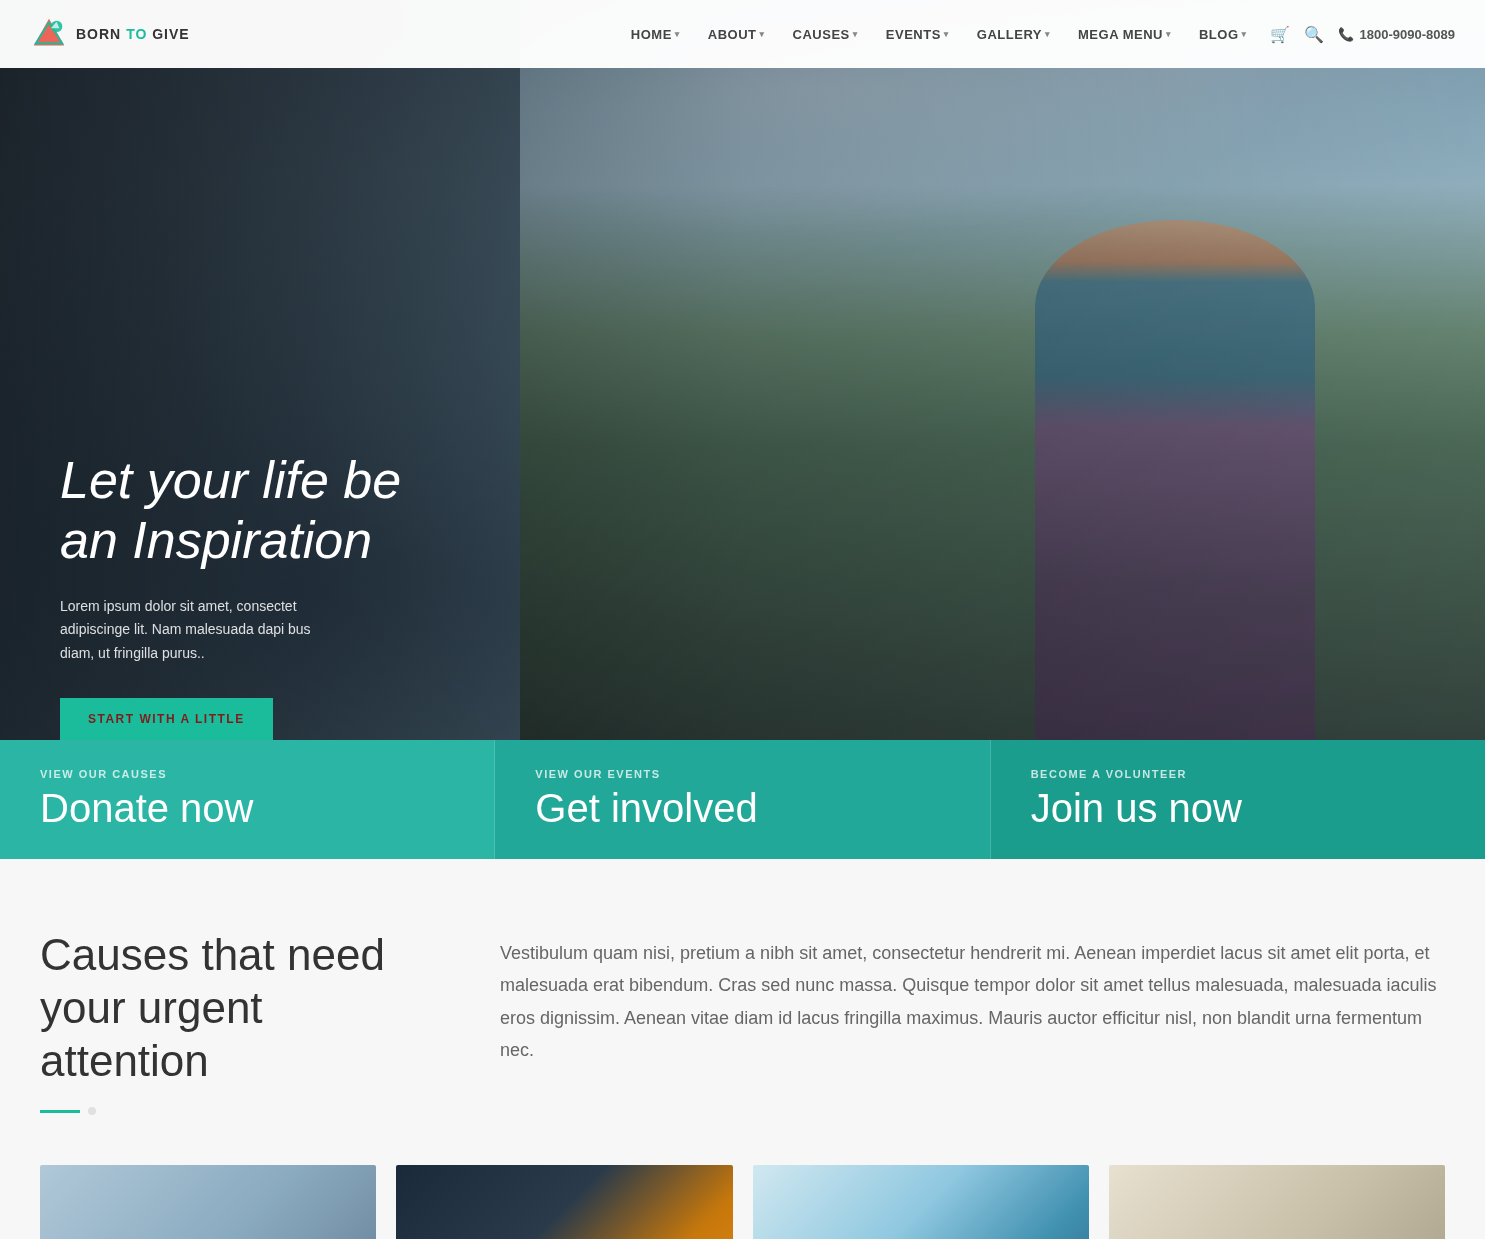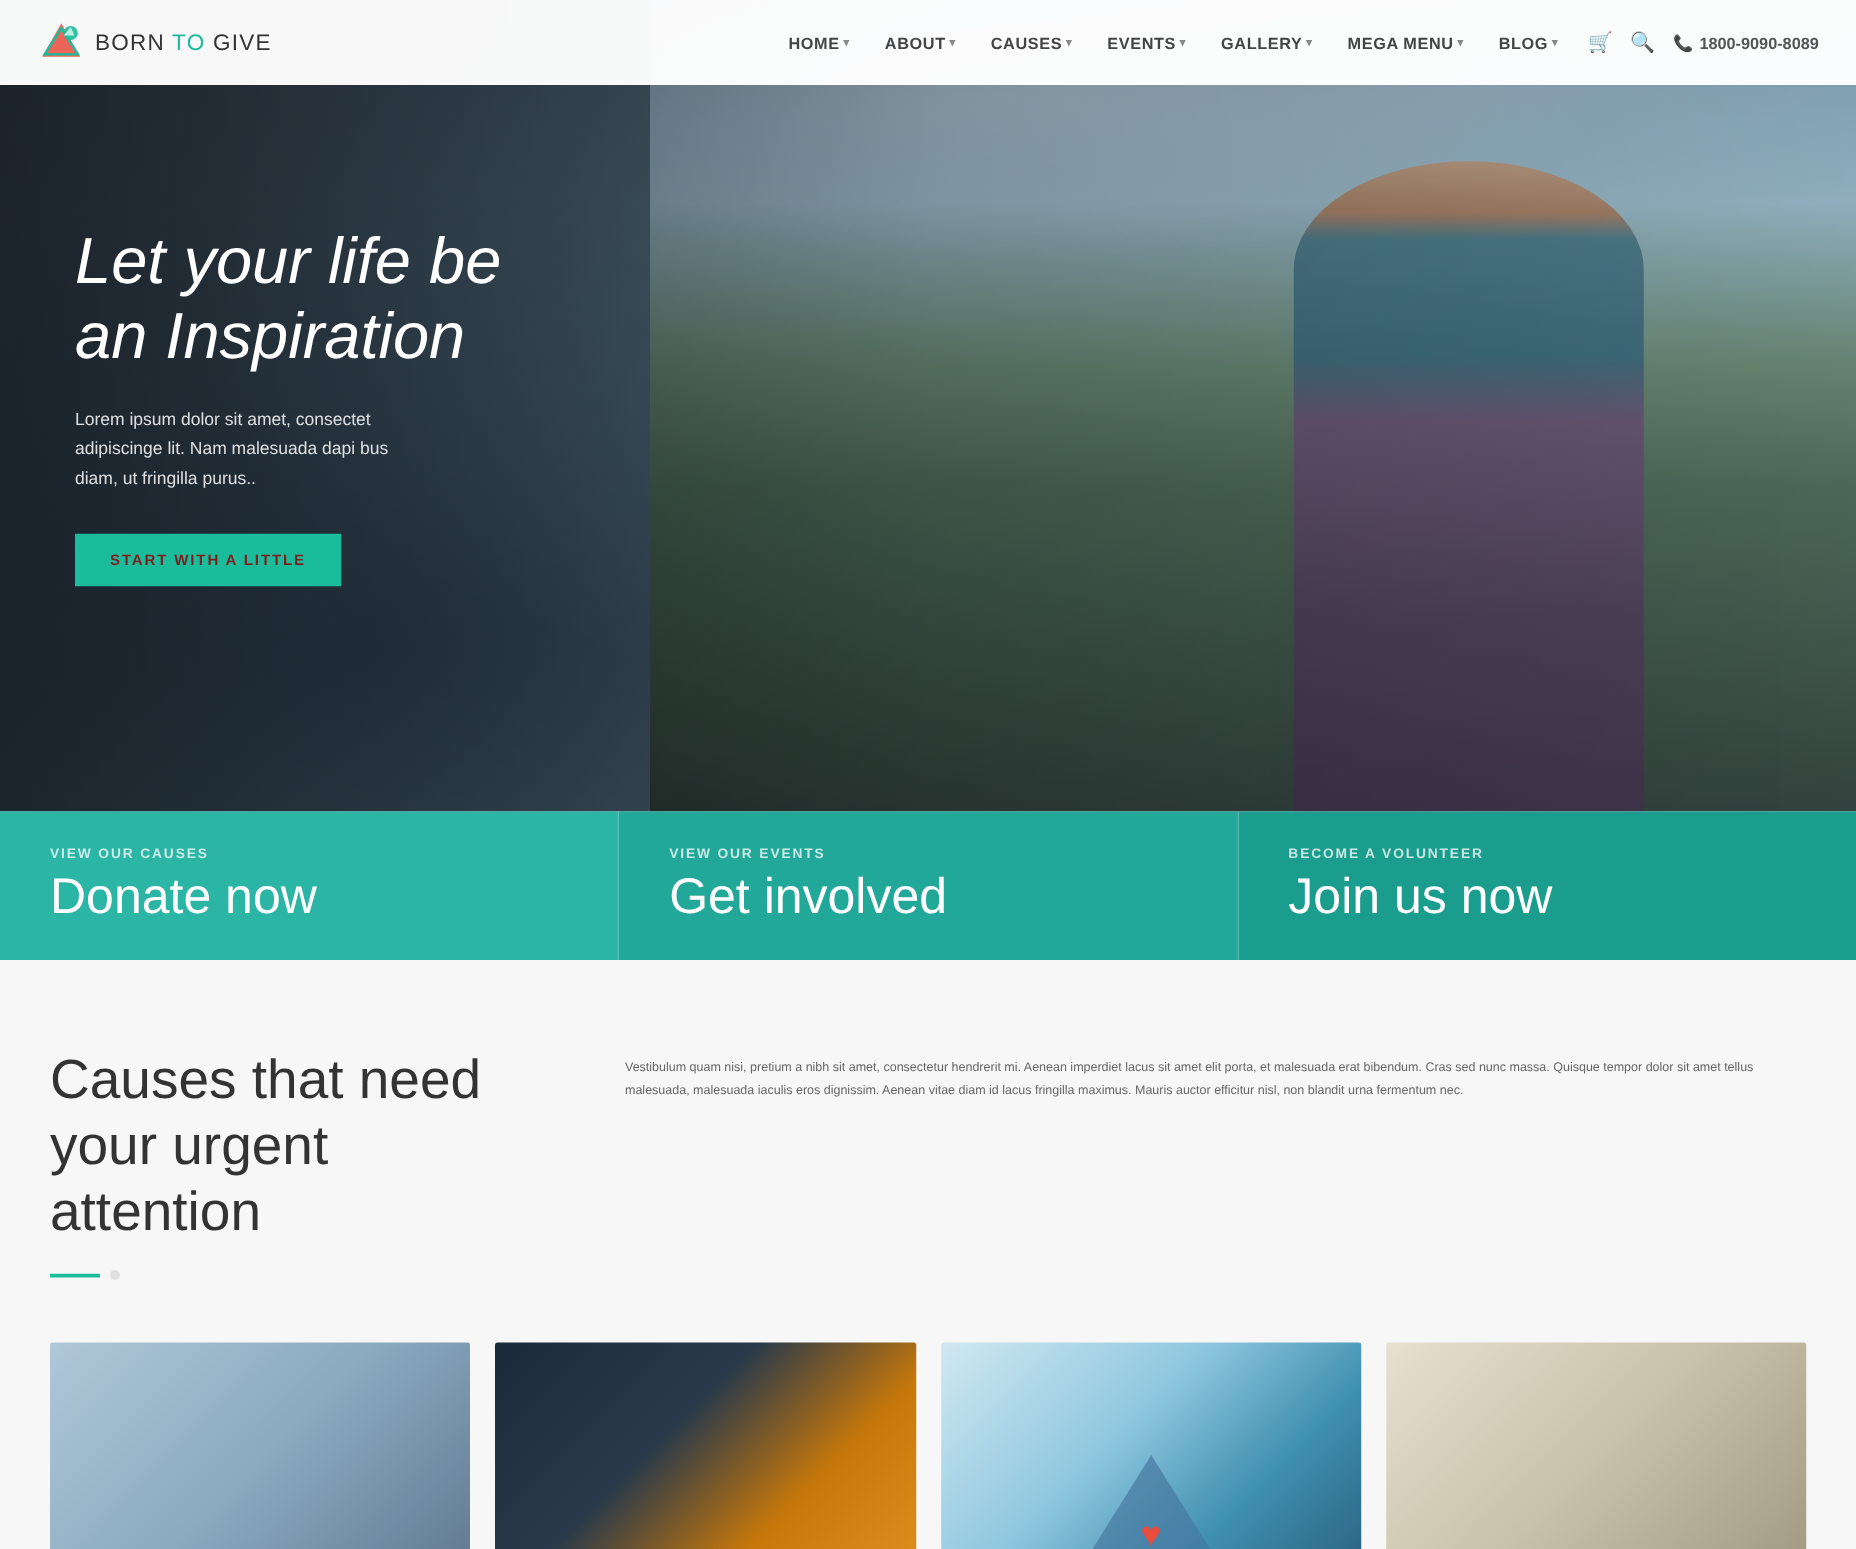--- a/index.html
+++ b/index.html
@@ -20,22 +20,22 @@
       display: flex;
       align-items: center;
       gap: 8px;
       text-decoration: none;
       flex-shrink: 0;
     }
     .logo-icon {
       width: 38px; height: 38px;
     }
     .logo-text {
-      font-size: 18px;
-      font-weight: 400;
+      font-size: 14px;
+      font-weight: 700;
       color: #333;
       letter-spacing: 1px;
       text-transform: uppercase;
     }
     .logo-text span.to {
       color: #1abc9c;
     }
     .nav-links {
       display: flex;
       align-items: center;
@@ -86,25 +86,25 @@
       font-size: 13px;
       font-weight: 600;
       white-space: nowrap;
     }
     .phone-icon { color: #1abc9c; }
 
     
     .hero {
       position: relative;
       width: 100%;
-      height: 649px;
+      height: 740px;
       background: linear-gradient(135deg, #3a4a5c 0%, #4a6070 30%, #607d8b 60%, #78909c 100%);
       overflow: hidden;
       display: flex;
-      align-items: center;
+      align-items: flex-end;
     }
     .hero-bg {
       position: absolute;
       inset: 0;
       background:
         radial-gradient(ellipse at 70% 40%, rgba(100,140,160,0.5) 0%, transparent 60%),
         radial-gradient(ellipse at 20% 80%, rgba(40,60,80,0.7) 0%, transparent 50%);
     }
     
     .hero-photo-area {
@@ -266,21 +266,21 @@
       width: 8px;
       height: 8px;
       border-radius: 50%;
       background: #e0e0e0;
     }
     .causes-right {
       flex: 1;
       padding-top: 8px;
     }
     .causes-desc {
-      font-size: 10px;
+      font-size: 18px;
       color: #666;
       line-height: 1.8;
     }
 
     
     .cards-row {
       display: flex;
       gap: 20px;
       margin-top: 50px;
       padding: 0 0 20px;

